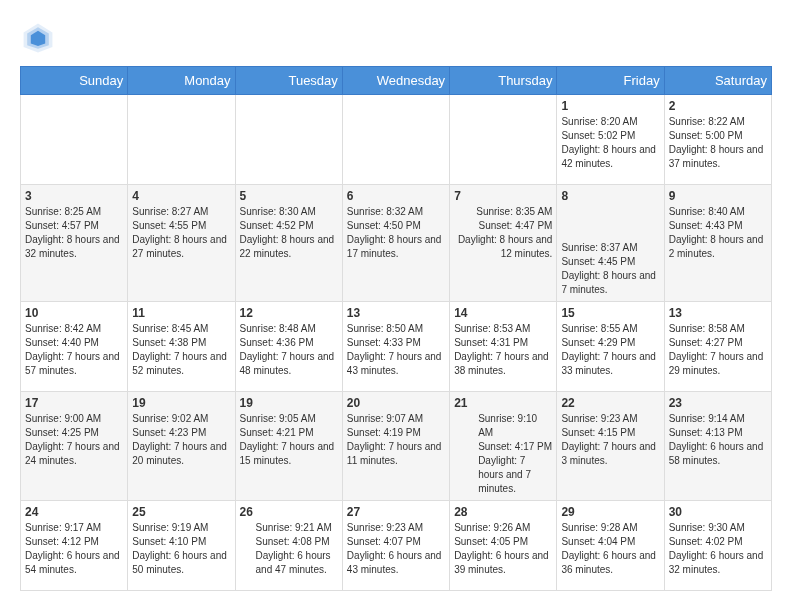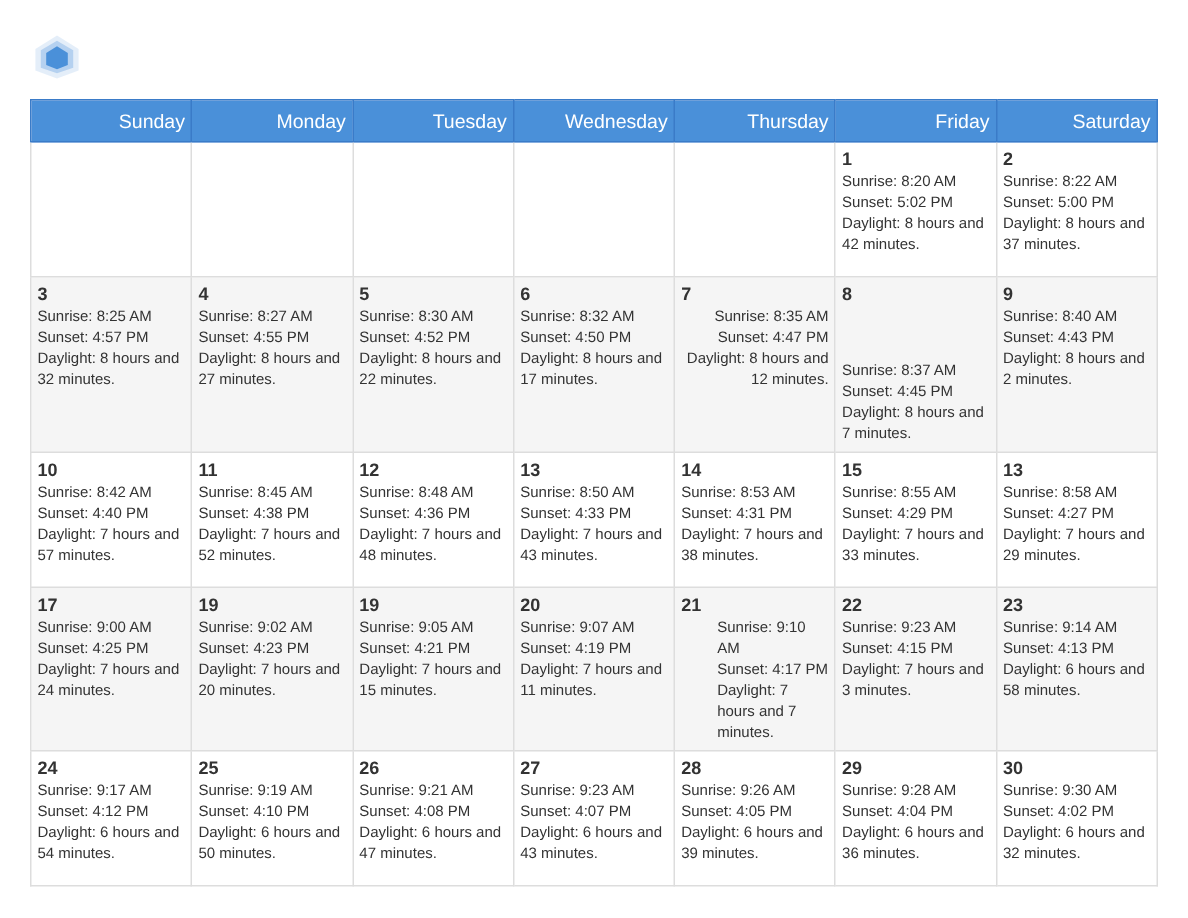--- a/index.html
+++ b/index.html
@@ -276,21 +276,21 @@
 Daylight: 6 hours and 54 minutes.</div>
         </td>
         <td>
           <div class="day-number">25</div>
           <div class="day-info" style="white-space: pre-line;">Sunrise: 9:19 AM
 Sunset: 4:10 PM
 Daylight: 6 hours and 50 minutes.</div>
         </td>
         <td>
           <div class="day-number">26</div>
-          <div class="day-info" style="white-space: pre-line;">Sunrise: 9:21 AM
+          <div class="day-info" style="white-space: pre-line; margin-left: 16px;">Sunrise: 9:21 AM
 Sunset: 4:08 PM
 Daylight: 6 hours and 47 minutes.</div>
         </td>
         <td>
           <div class="day-number">27</div>
           <div class="day-info" style="white-space: pre-line;">Sunrise: 9:23 AM
 Sunset: 4:07 PM
 Daylight: 6 hours and 43 minutes.</div>
         </td>
         <td>

